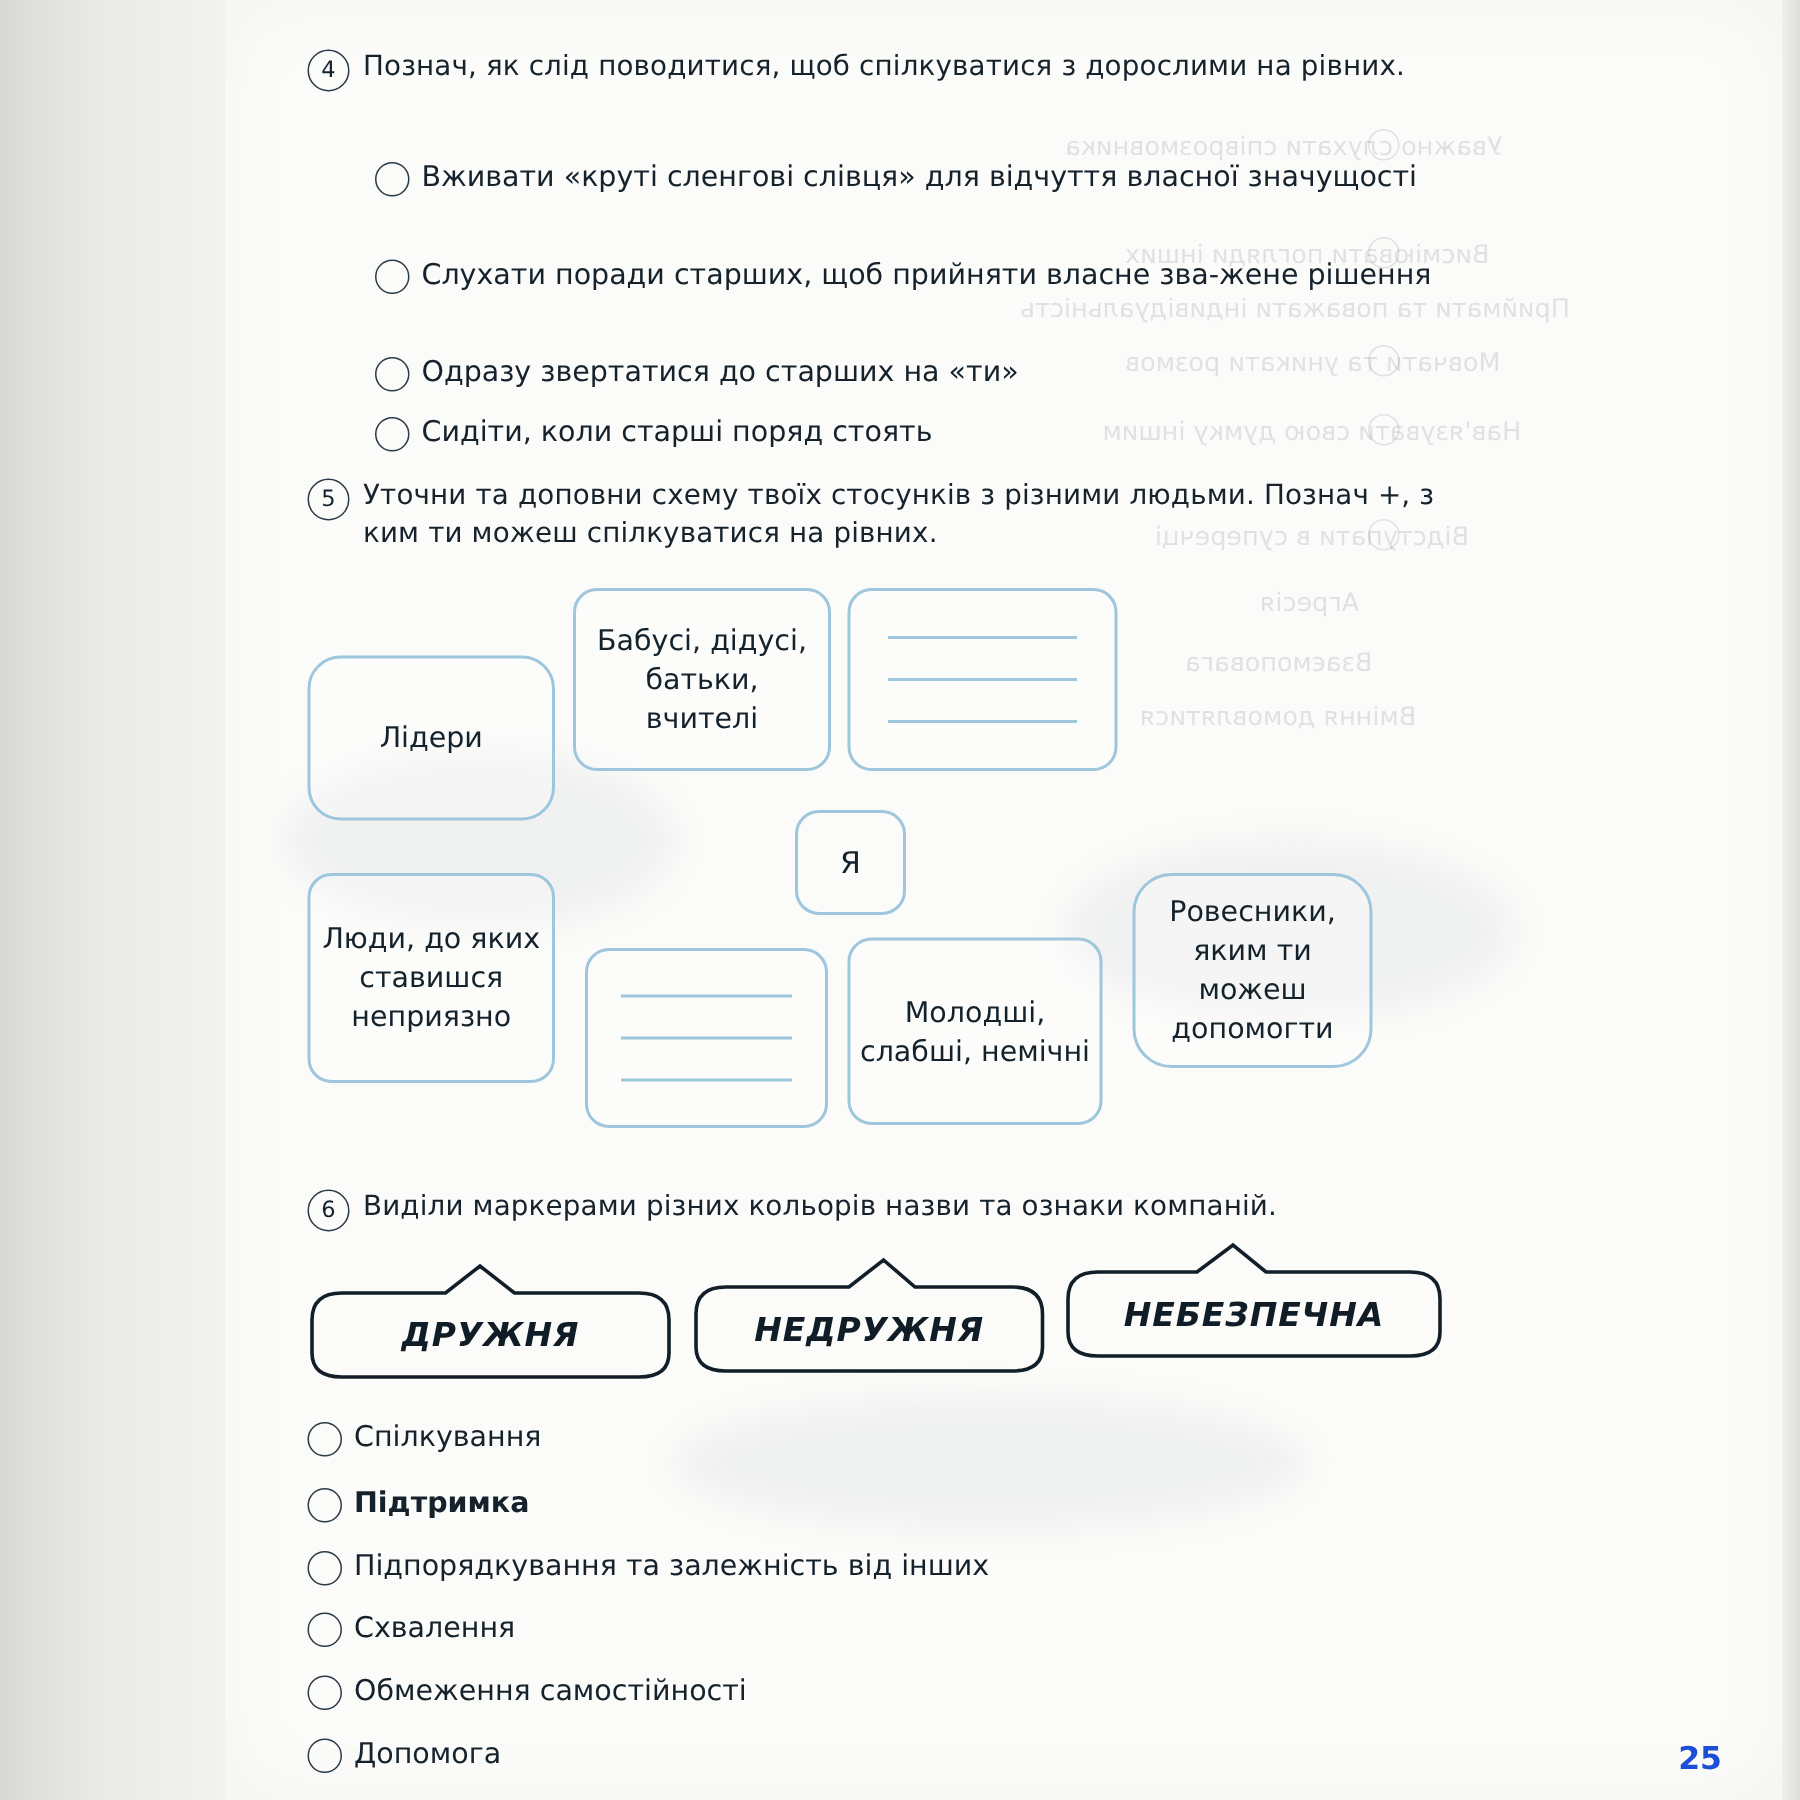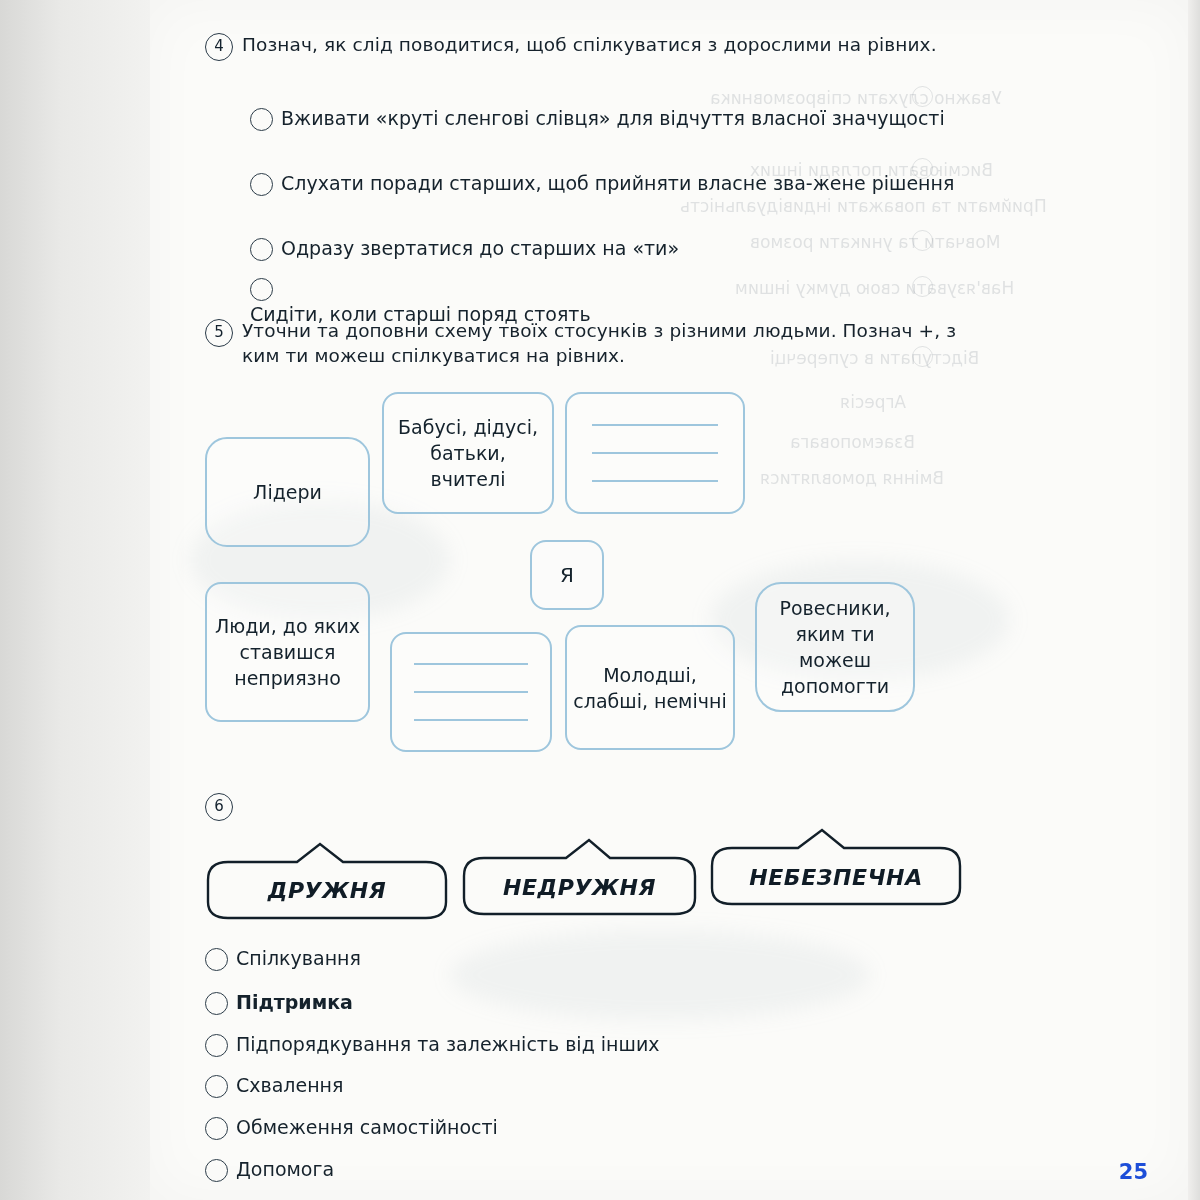--- a/index.html
+++ b/index.html
@@ -227,21 +227,21 @@
         <div class="opt-text">Вживати «круті сленгові слівця» для відчуття власної значущості</div>
       </div>
       <div class="opt" style="left:100px; top:170px; width:720px;">
         <div class="cbox"></div>
         <div class="opt-text">Слухати поради старших, щоб прийняти власне зва-жене рішення</div>
       </div>
       <div class="opt" style="left:100px; top:235px; width:720px;">
         <div class="cbox"></div>
         <div class="opt-text">Одразу звертатися до старших на «ти»</div>
       </div>
-      <div class="opt" style="left:100px; top:275px; width:720px;flex-direction:column;">
+      <div class="opt" style="left:100px; top:275px; width:720px;">
         <div class="cbox"></div>
         <div class="opt-text">Сидіти, коли старші поряд стоять</div>
       </div>
 
       <div class="task" style="left:55px; top:318px; width:790px;">
         <div class="num">5</div>
         <div class="task-text">Уточни та доповни схему твоїх стосунків з різними людьми. Познач +, з ким ти можеш спілкуватися на рівних.</div>
       </div>
 
       <div class="box" style="left:55px; top:437px; width:165px; height:110px;border-radius:22px;">
@@ -280,20 +280,21 @@
       <div class="box" style="left:415px; top:625px; width:170px; height:125px;">
         <span>Молодші, слабші, немічні</span>
       </div>
 
       <div class="box" style="left:605px; top:582px; width:160px; height:130px;border-radius:26px;">
         <span>Ровесники, яким ти можеш допомогти</span>
       </div>
 
       <div class="task" style="left:55px; top:792px; width:800px;">
         <div class="num">6</div>
+        <div class="task-text">Виділи маркерами різних кольорів назви та ознаки компаній.</div>
       </div>
 
       <div class="banner" style="left:52px; top:840px; width:250px; height:82px;">
         <svg width="250" height="82" viewBox="0 0 250 82">
           <path d="M6,40 Q6,22 26,22 L95,22 L118,4 L141,22 L224,22 Q244,22 244,40 L244,62 Q244,78 224,78 L26,78 Q6,78 6,62 Z" fill="none" stroke="#121f29" stroke-width="2.4"></path>
         </svg>
         <span style="margin-top:18px;">ДРУЖНЯ</span>
       </div>
 
       <div class="banner" style="left:308px; top:838px; width:243px; height:82px;">

